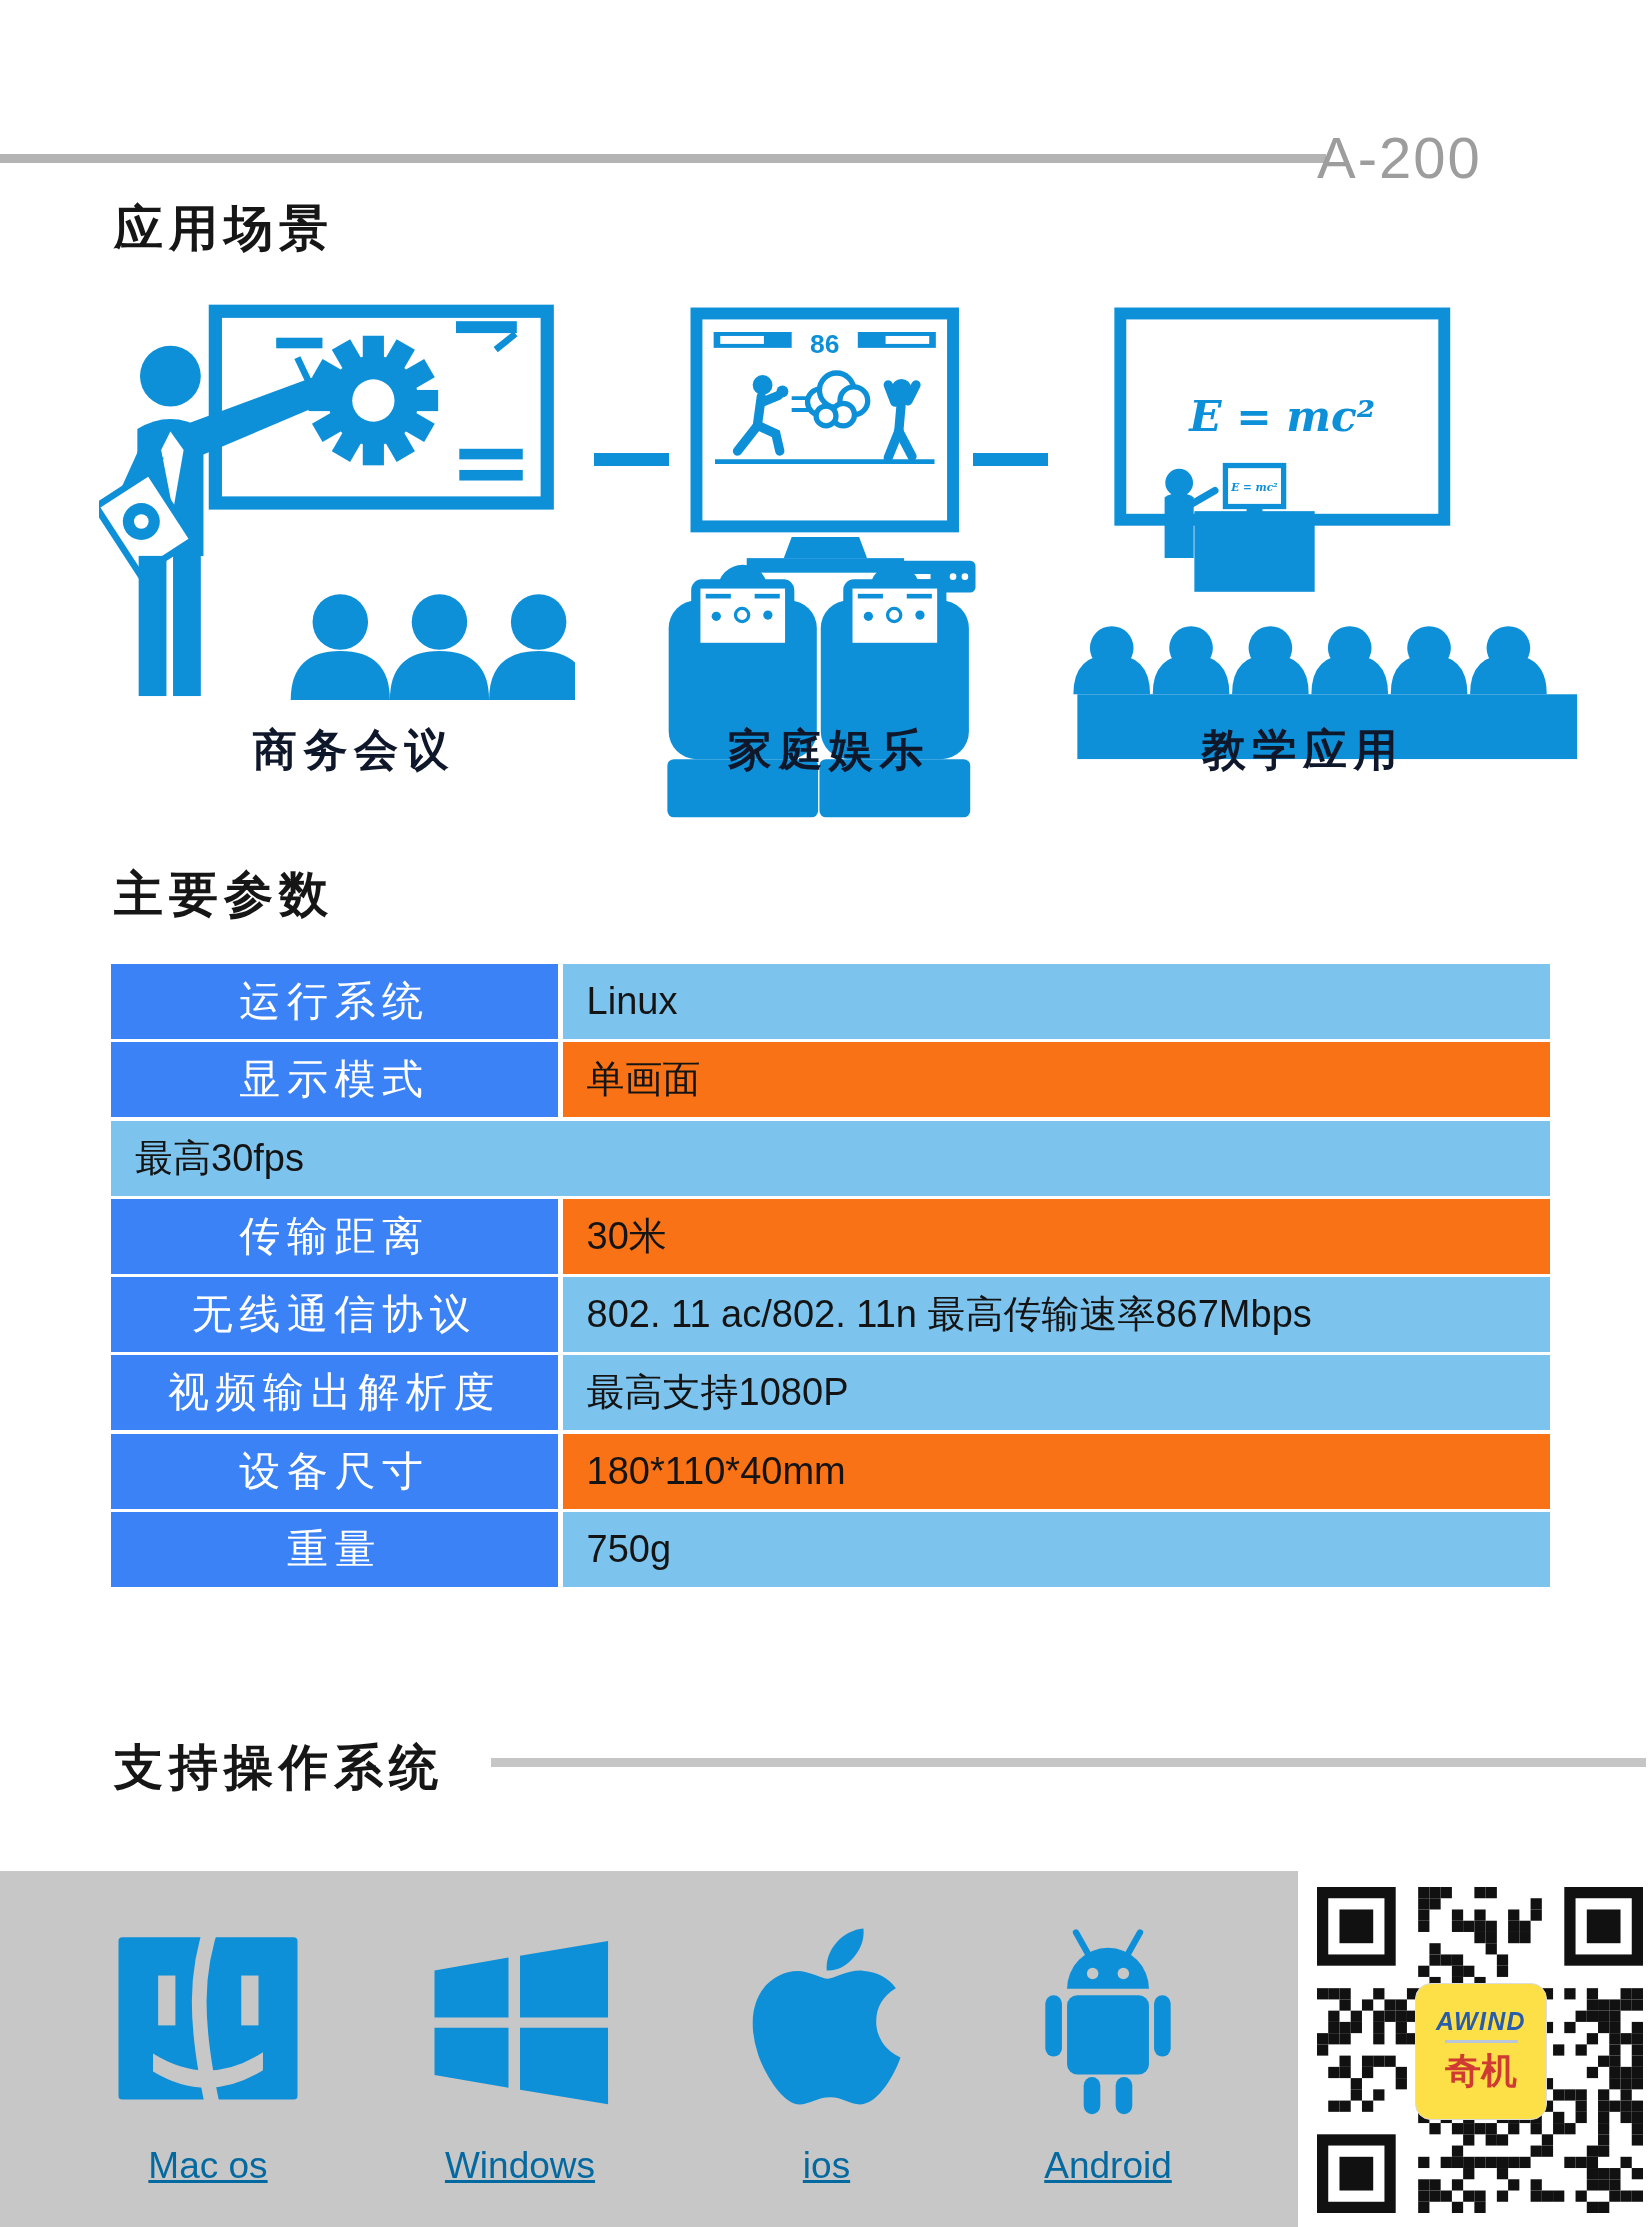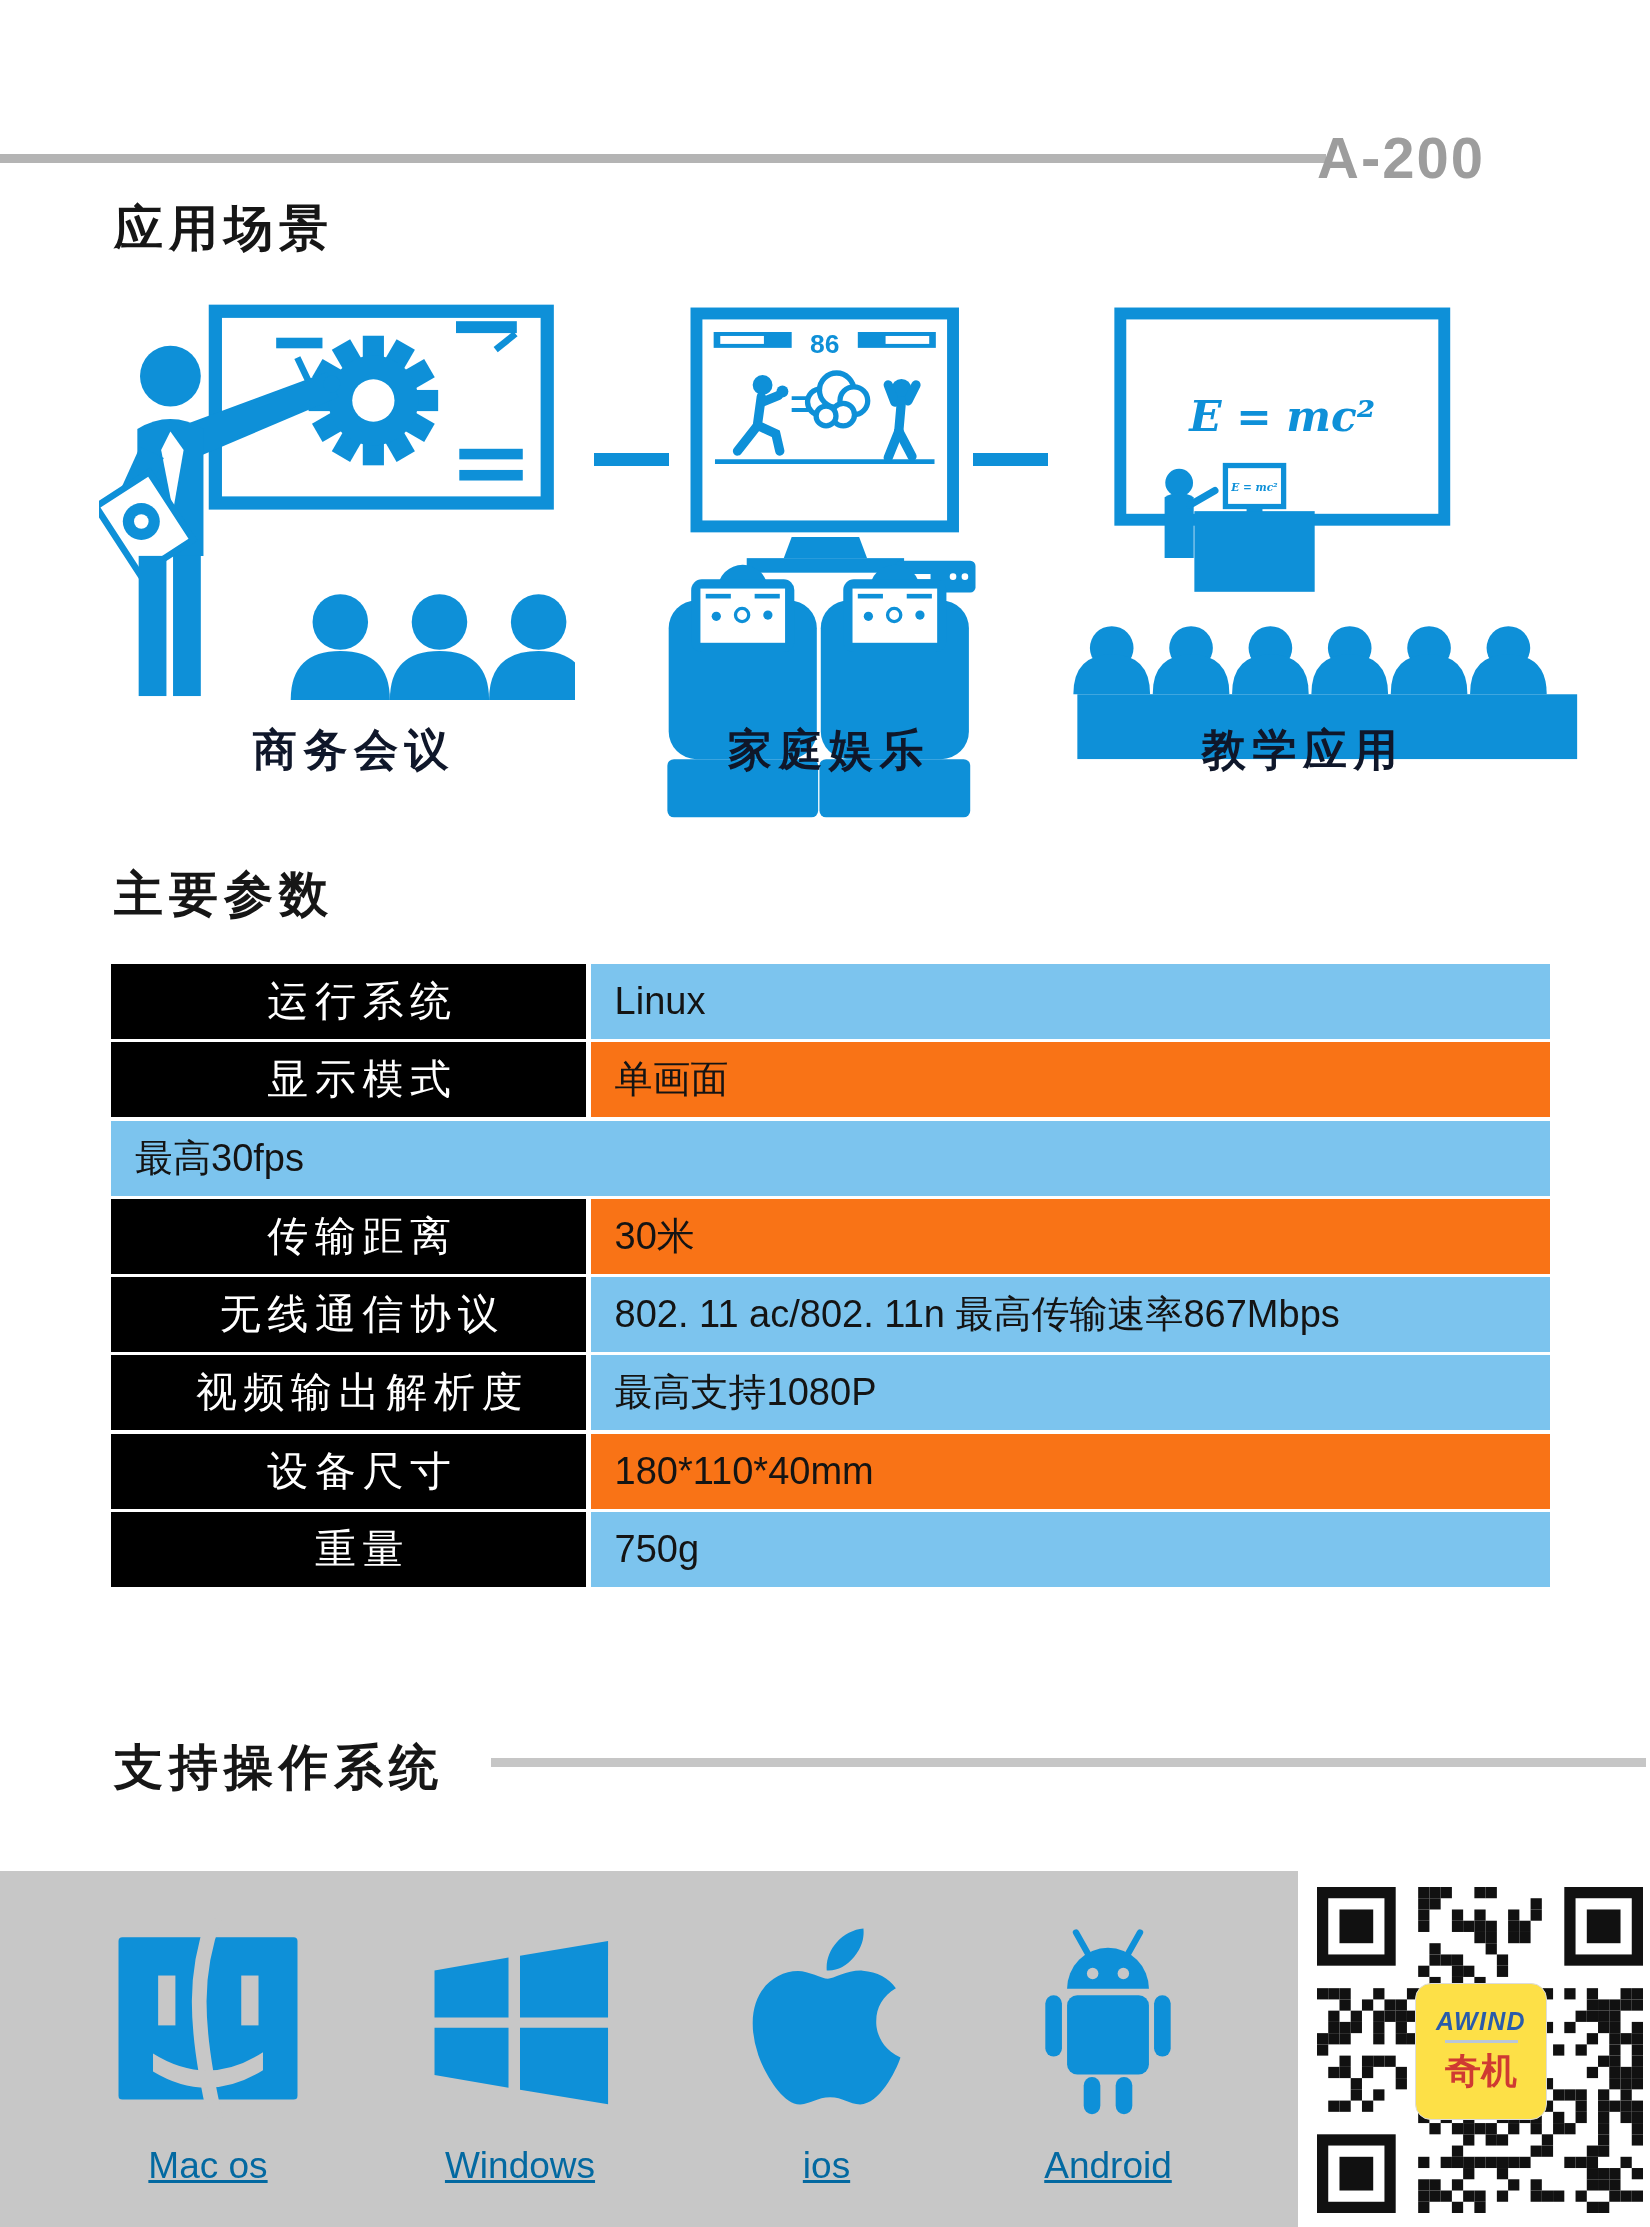--- a/index.html
+++ b/index.html
@@ -2,33 +2,33 @@
 <html style="font-size:10.6px"><head>
 <meta charset="utf-8">
 <style>
   html,body{margin:0;padding:0;background:#ffffff;}
   .page{position:relative;width:1650px;height:2227px;background:#fff;overflow:hidden;
         font-family:"Liberation Sans", sans-serif;}
   .abs{position:absolute;}
   
   .top-rule{left:0;top:154px;width:1326px;height:9.3px;background:#b4b4b4;}
   .product-code{left:1317px;top:124px;width:289px;height:66px;color:#9d9d9d;
-        font-size:58px;font-weight:bold;letter-spacing:2px;text-align:left;}
+        font-size:58px;font-weight:normal;letter-spacing:2px;text-align:left;}
   
   .h1{font-size:49px;font-weight:bold;color:#161616;letter-spacing:6px;white-space:nowrap;}
   .os-rule{left:491px;top:1758px;width:1155px;height:8.6px;background:#c6c6c6;}
   
   .scene-label{font-size:44px;font-weight:bold;color:#0f172a;letter-spacing:6.6px;
         text-align:center;width:278px;}
   .connector{background:#0e90d8;height:13.2px;width:75px;}
   
   .spec-table{left:111px;top:964px;width:1439px;}
   .t-row{display:flex;height:75px;margin-bottom:3.3px;}
-  .t-label{width:447px;background:#000000;color:#ffffff;font-size:41px;letter-spacing:6.6px;
-        display:flex;align-items:center;justify-content:center;margin-right:4.6px;padding-left:28px;}
+  .t-label{width:447px;background:#3b82f6;color:#ffffff;font-size:41px;letter-spacing:6.6px;
+        display:flex;align-items:center;justify-content:center;margin-right:4.6px;}
   .t-value{flex:1;display:flex;align-items:center;padding-left:24px;
         font-size:38px;color:#141414;}
   .bg-lt{background:#7cc4ee;}
   .bg-wh{background:#f97316;}
   
   .band{left:0;top:1871px;width:1298px;height:357px;background:#c7c7c7;}
   .os-label{font-size:37px;color:#0369a1;text-align:center;top:2145px;text-decoration:underline;}
   
   .qr-logo{left:1415px;top:1983px;width:130px;height:135px;background:#fde047;
         border:1.3px solid #dcdcdc;border-radius:16px;display:flex;flex-direction:column;

